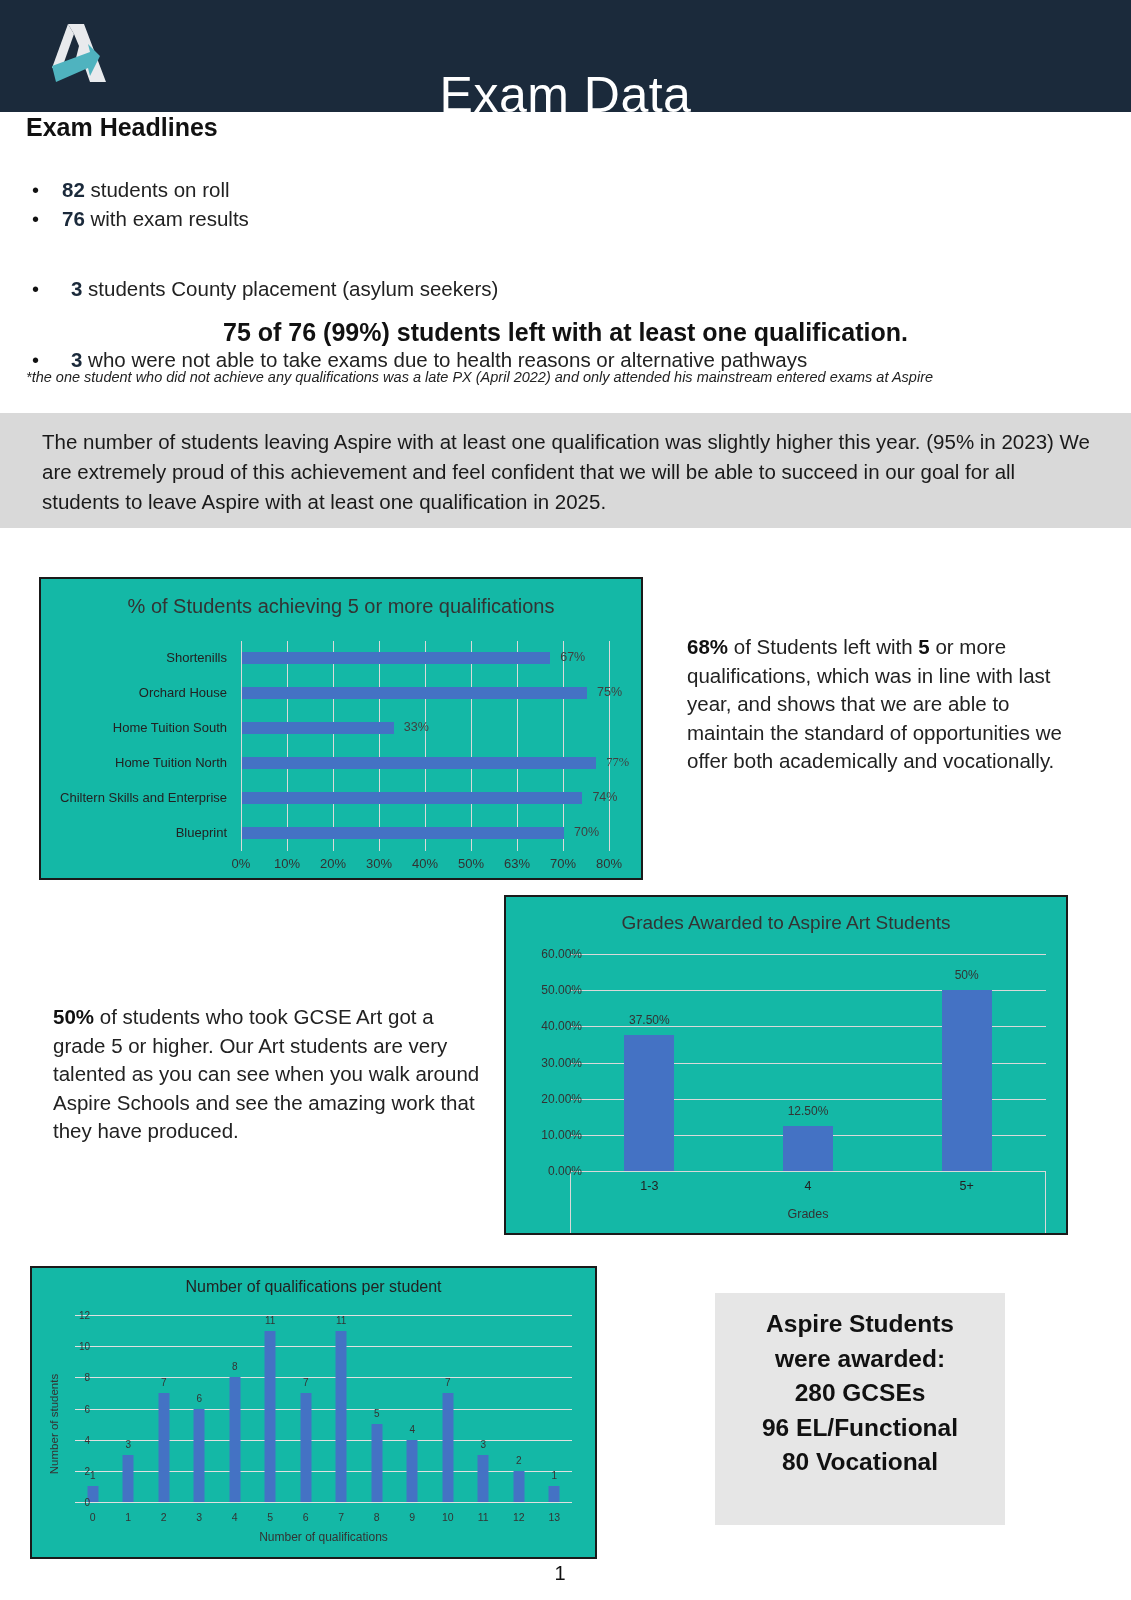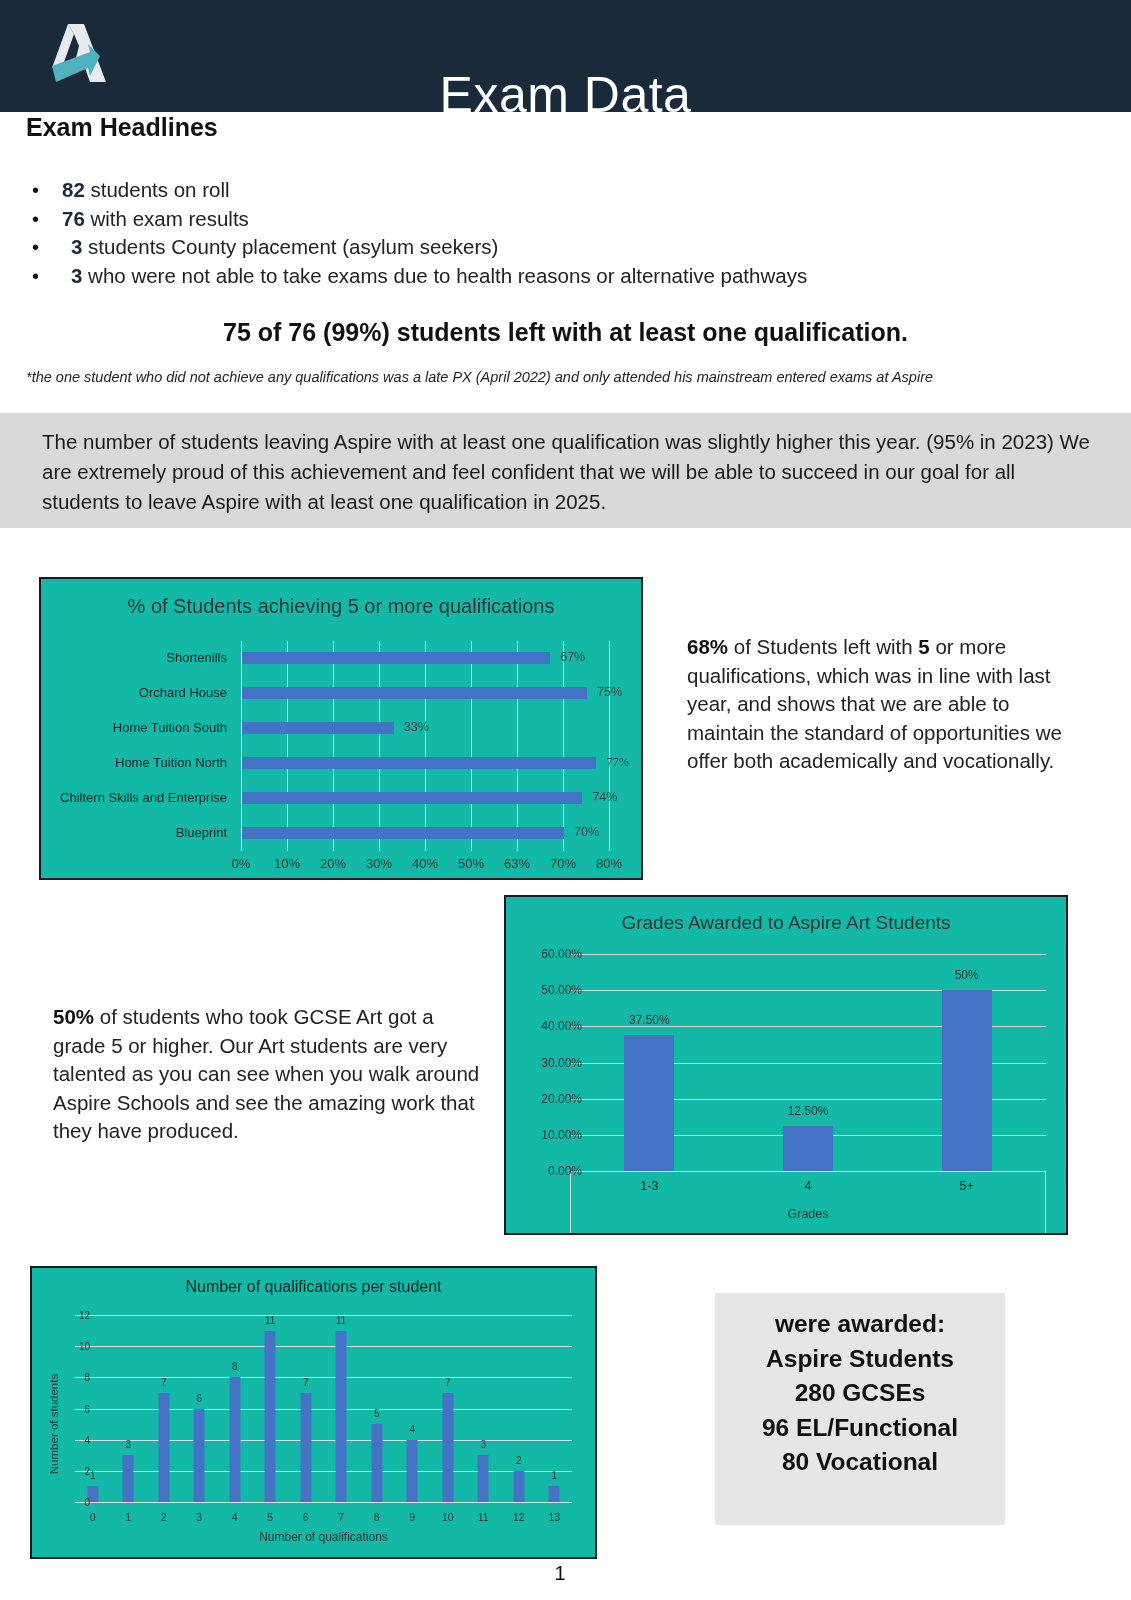--- a/index.html
+++ b/index.html
@@ -8,21 +8,21 @@
 
   .header { position: absolute; left: 0; top: 0; width: 1131px; height: 112px; background: #1b2a3b; }
   .logo { position: absolute; left: 50px; top: 24px; width: 60px; height: 64px; }
   .header-title { position: absolute; left: 0; width: 1131px; top: 18px; text-align: center; color: #fff; font-size: 50px; font-weight: 400; letter-spacing: 0.5px; margin-top: 48px; }
 
   .section-title { position: absolute; left: 26px; top: 113px; font-size: 25px; font-weight: 700; color: #111; }
 
   .bullets { position: absolute; left: 32px; top: 176px; list-style: none; }
   .bullets li { font-size: 20.5px; line-height: 28.5px; color: #222; position: relative; padding-left: 30px; }
   .bullets li::before { content: "•"; position: absolute; left: 0; top: 0; font-size: 20px; color: #111; }
-  .bullets li.indent { padding-left: 39px; }
+  .bullets li.indent { padding-left: 39px; margin-top: 42px; }
   .bullets b { color: #1b2a3b; font-weight: 700; }
 
   .headline { position: absolute; left: 0; width: 1131px; top: 318px; text-align: center; font-size: 25px; font-weight: 700; color: #111; }
   .footnote { position: absolute; left: 26px; top: 369px; font-size: 14.5px; font-style: italic; color: #222; }
 
   .grey-box { position: absolute; left: 0; top: 413px; width: 1131px; height: 115px; background: #d9d9d9; padding: 14px 40px 0 42px; }
   .grey-box p { font-size: 20.5px; line-height: 30px; color: #1a1a1a; }
 
   .chart-frame { position: absolute; border: 2px solid #1a1a1a; background: #14b8a6; }
 
@@ -251,20 +251,20 @@
     <div class="c3-cat" style="left: 309.25px;">7</div>
     <div class="c3-cat" style="left: 344.75px;">8</div>
     <div class="c3-cat" style="left: 380.25px;">9</div>
     <div class="c3-cat" style="left: 415.75px;">10</div>
     <div class="c3-cat" style="left: 451.25px;">11</div>
     <div class="c3-cat" style="left: 486.75px;">12</div>
     <div class="c3-cat" style="left: 522.25px;">13</div>
   </div>
 
 <div class="award-box">
+  <div>Aspire Students</div>
   <div>were awarded:</div>
-  <div>Aspire Students</div>
   <div>280 GCSEs</div>
   <div>96 EL/Functional</div>
   <div>80 Vocational</div>
 </div>
 
 <div class="page-num">1</div>
 
 </body></html>

